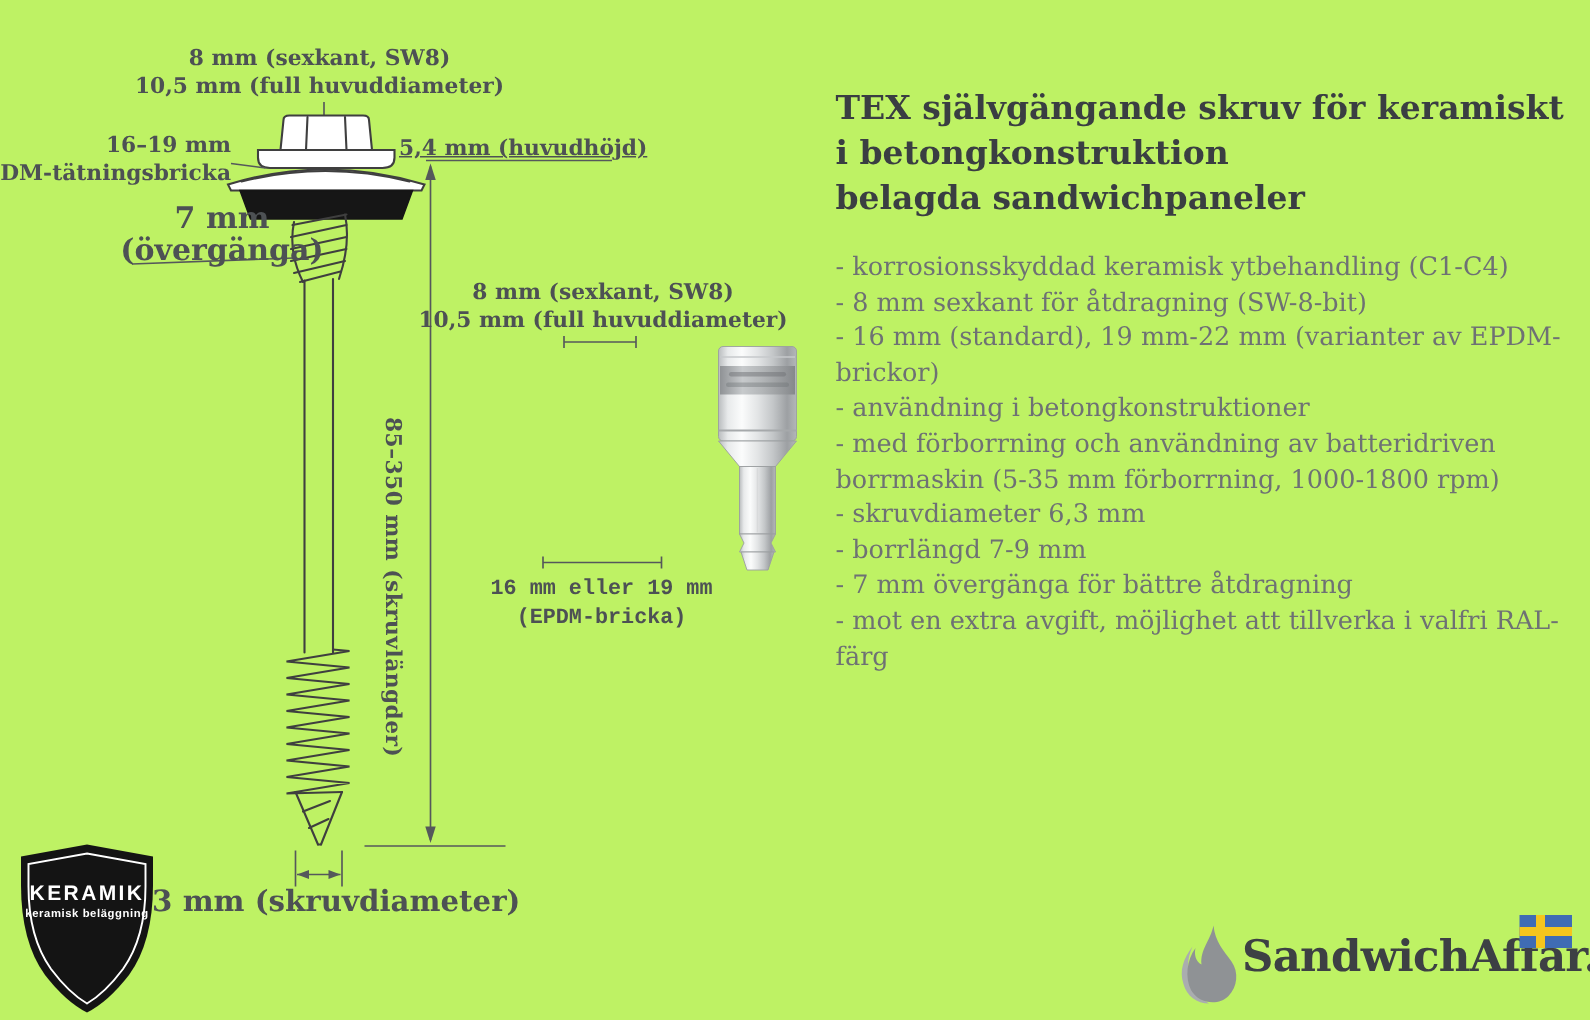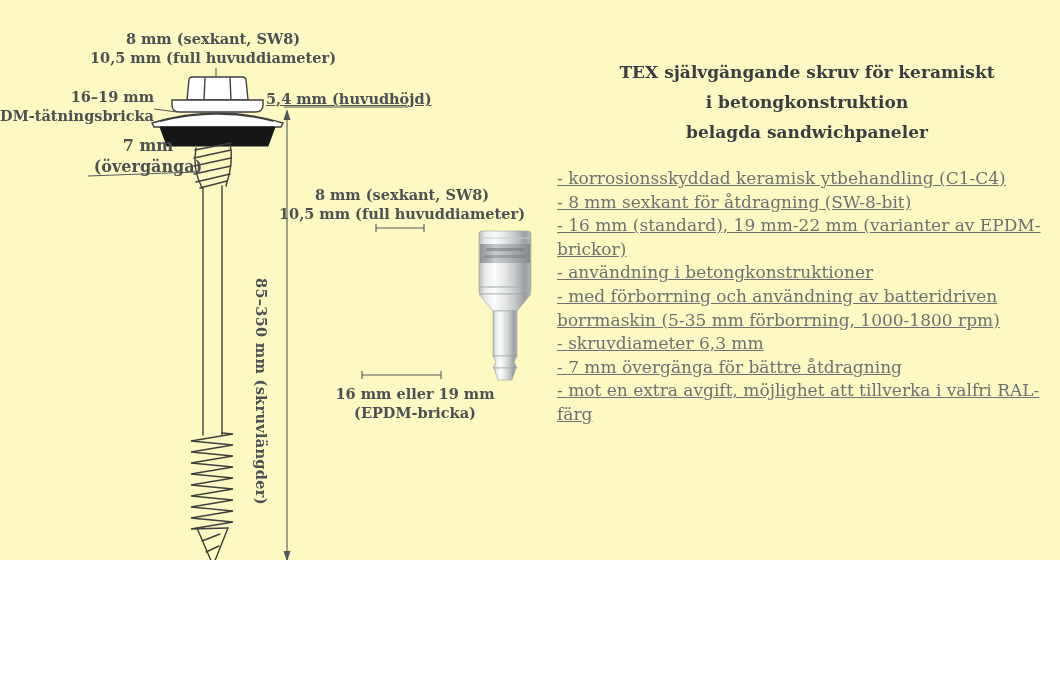--- a/index.html
+++ b/index.html
@@ -1,39 +1,39 @@
 <!DOCTYPE html>
 <html style="--c-title: #3a3e42; --c-body: #6e7174; --c-label: #4d5154; --c-line: #3f3f3f; --c-badge-bg: #141414; --c-badge-text: #ffffff; --c-flag-blue: #3f6cb4; --c-flag-yellow: #f5c51d; --c-logo-text: #3d4044; --c-flame: #9b9ea1;"><head>
 <meta charset="utf-8">
 <style>
   html,body{margin:0;padding:0;background:#fff;}
-  #page{position:relative;width:1060px;height:560px;background:#fef9c3;overflow:hidden;
+  #page{position:relative;width:1060px;height:680px;background:#bef264;overflow:hidden;
         font-family:"DejaVu Serif", serif;}
   svg{display:block;}
 
   
   .dlabel{position:absolute;font-weight:700;font-size:14.5px;line-height:19px;
           color:var(--c-label,#4d5154);}
   .dlabel .ln{white-space:nowrap;}
   .center{transform:translateX(-50%);text-align:center;}
   #lbl-head-top{left:213px;top:29px;}
   #lbl-washer-left{right:906px;top:87px;text-align:right;}
   #lbl-head-height{left:266px;top:89px;white-space:nowrap;text-decoration:underline;}
-  #lbl-overganga{left:148px;top:135px;font-size:16px;line-height:21px;}
+  #lbl-overganga{left:148px;top:135px;font-size:20px;line-height:21px;}
   #lbl-bit-head{left:402px;top:185px;}
   #lbl-length{left:252px;top:278px;writing-mode:vertical-rl;white-space:nowrap;
               font-size:14.5px;letter-spacing:.3px;}
-  #lbl-epdm{left:415px;top:384px;}
+  #lbl-epdm{left:401px;top:384px;font-family:Liberation Mono, monospace;}
   #lbl-diameter{left:214px;top:591px;font-size:19.5px;white-space:nowrap;}
 
   
   #title-block{position:absolute;left:557px;top:57px;width:500px;
-               font-size:17px;font-weight:700;line-height:30px;color:var(--c-title,#3a3e42);text-align:center;}
+               font-size:22px;font-weight:700;line-height:30px;color:var(--c-title,#3a3e42);}
   #bullet-list{position:absolute;left:557px;top:167px;width:484px;
-               font-size:17px;line-height:23.6px;color:var(--c-body,#6e7174);text-decoration:underline;}
+               font-size:17px;line-height:23.6px;color:var(--c-body,#6e7174);}
 
   
   #badge{position:absolute;left:8px;top:562px;}
   #badge .shield{fill:var(--c-badge-bg,#141414);}
   #badge .inner{fill:none;stroke:var(--c-badge-text,#fff);stroke-width:1.3;}
   #badge text{fill:var(--c-badge-text,#fff);font-family:"Liberation Sans",sans-serif;}
   #badge .t1{font-size:14px;font-weight:700;letter-spacing:1.6px;}
   #badge .t2{font-size:7.5px;font-weight:700;letter-spacing:.4px;}
 
   
@@ -203,20 +203,21 @@
     <div>belagda sandwichpaneler</div>
   </div>
 
   <div id="bullet-list">
     <div>- korrosionsskyddad keramisk ytbehandling (C1-C4)</div>
     <div>- 8 mm sexkant för åtdragning (SW-8-bit)</div>
     <div>- 16 mm (standard), 19 mm-22 mm (varianter av EPDM-brickor)</div>
     <div>- användning i betongkonstruktioner</div>
     <div>- med förborrning och användning av batteridriven borrmaskin (5-35 mm förborrning, 1000-1800 rpm)</div>
     <div>- skruvdiameter 6,3 mm</div>
+    <div>- borrlängd 7-9 mm</div>
     <div>- 7 mm övergänga för bättre åtdragning</div>
     <div>- mot en extra avgift, möjlighet att tillverka i valfri RAL-färg</div>
   </div>
 
   <svg id="badge" width="100" height="115" viewBox="0 0 100 115">
     <path class="shield" d="M50,1 L94,9 L94,28 Q94,66 78,88 Q64,106 50,113 Q36,106 22,88 Q6,66 6,28 L6,9 Z"></path>
     <path class="inner" d="M50,7 L89,14 L89,29 Q89,63 74,84 Q62,100 50,107 Q38,100 26,84 Q11,63 11,29 L11,14 Z"></path>
     <text class="t1" x="50" y="38" text-anchor="middle">KERAMIK</text>
     <text class="t2" x="50" y="49" text-anchor="middle">keramisk beläggning</text>
   </svg>

